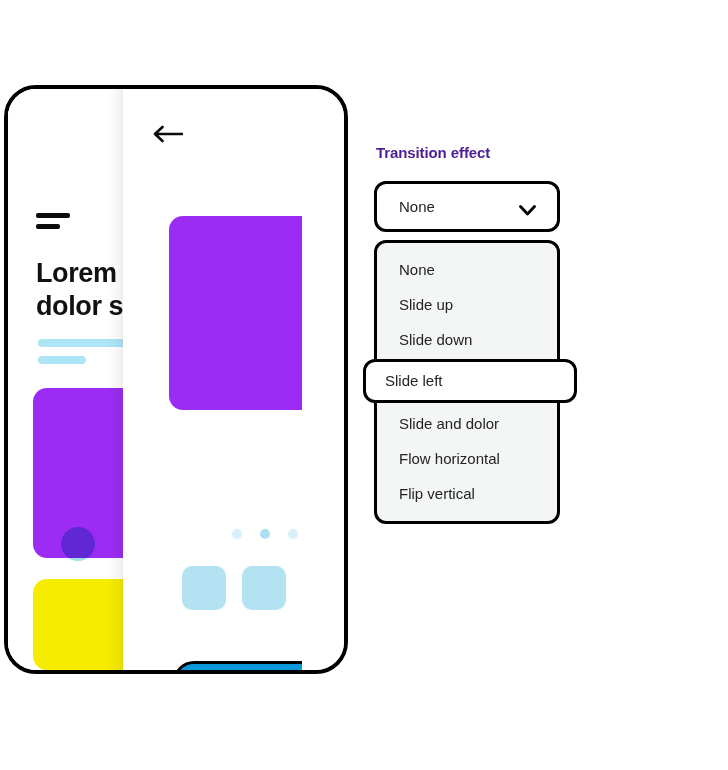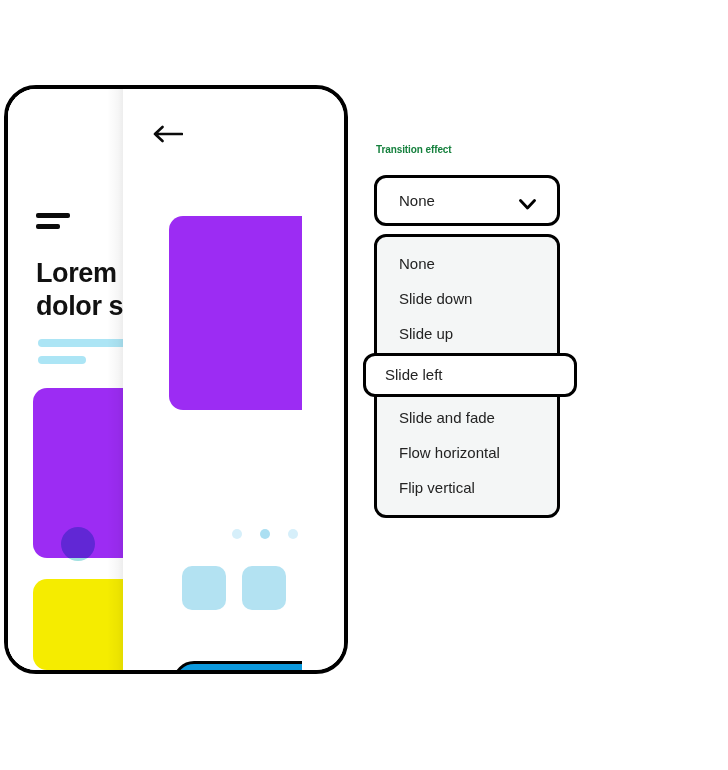--- a/index.html
+++ b/index.html
@@ -57,21 +57,21 @@
   .tile{position:absolute;top:477px;width:44px;height:44px;border-radius:10px;background:#b3e2f2;}
   #tile-1{left:59px;}
   #tile-2{left:119px;}
   #cta-button{
     position:absolute;left:50px;top:572px;width:180px;height:42px;
     background:#0b99dd;border:3px solid #000;border-radius:21px;box-sizing:border-box;
   }
 
   
   #transition-panel{position:absolute;left:374px;top:144px;width:210px;}
-  #panel-title{font-size:10px;font-weight:bold;color:#15803d;letter-spacing:-0.1px;margin:0 0 20px 2px;}
+  #panel-title{font-size:15px;font-weight:bold;color:#4c1d95;letter-spacing:-0.1px;margin:0 0 20px 2px;}
 
   #select-box{
     position:relative;width:186px;height:51px;background:#fff;
     border:3.5px solid #000;border-radius:12px;box-sizing:border-box;
     display:flex;align-items:center;
   }
   #select-value{font-size:15px;color:#232323;margin-left:22px;}
   #chevron-down-icon{position:absolute;right:21px;top:18px;width:17px;height:11px;}
 
   #dropdown-list{
@@ -151,20 +151,20 @@
     <span id="select-value">None</span>
     <span id="chevron-down-icon">
       <svg width="17" height="11" viewBox="0 0 17 11" fill="none" xmlns="http://www.w3.org/2000/svg">
         <path d="M1.5 1.5L8.5 9l7-7.5" stroke="#000" stroke-width="2.8" stroke-linecap="round" stroke-linejoin="round"></path>
       </svg>
     </span>
   </div>
 
   <div id="dropdown-list">
     <div class="dropdown-option">None</div>
+    <div class="dropdown-option">Slide up</div>
     <div class="dropdown-option">Slide down</div>
-    <div class="dropdown-option">Slide up</div>
     <div class="dropdown-option selected">Slide left</div>
-    <div class="dropdown-option">Slide and fade</div>
+    <div class="dropdown-option">Slide and dolor</div>
     <div class="dropdown-option">Flow horizontal</div>
     <div class="dropdown-option">Flip vertical</div>
   </div>
 </div>
 
 </body></html>

